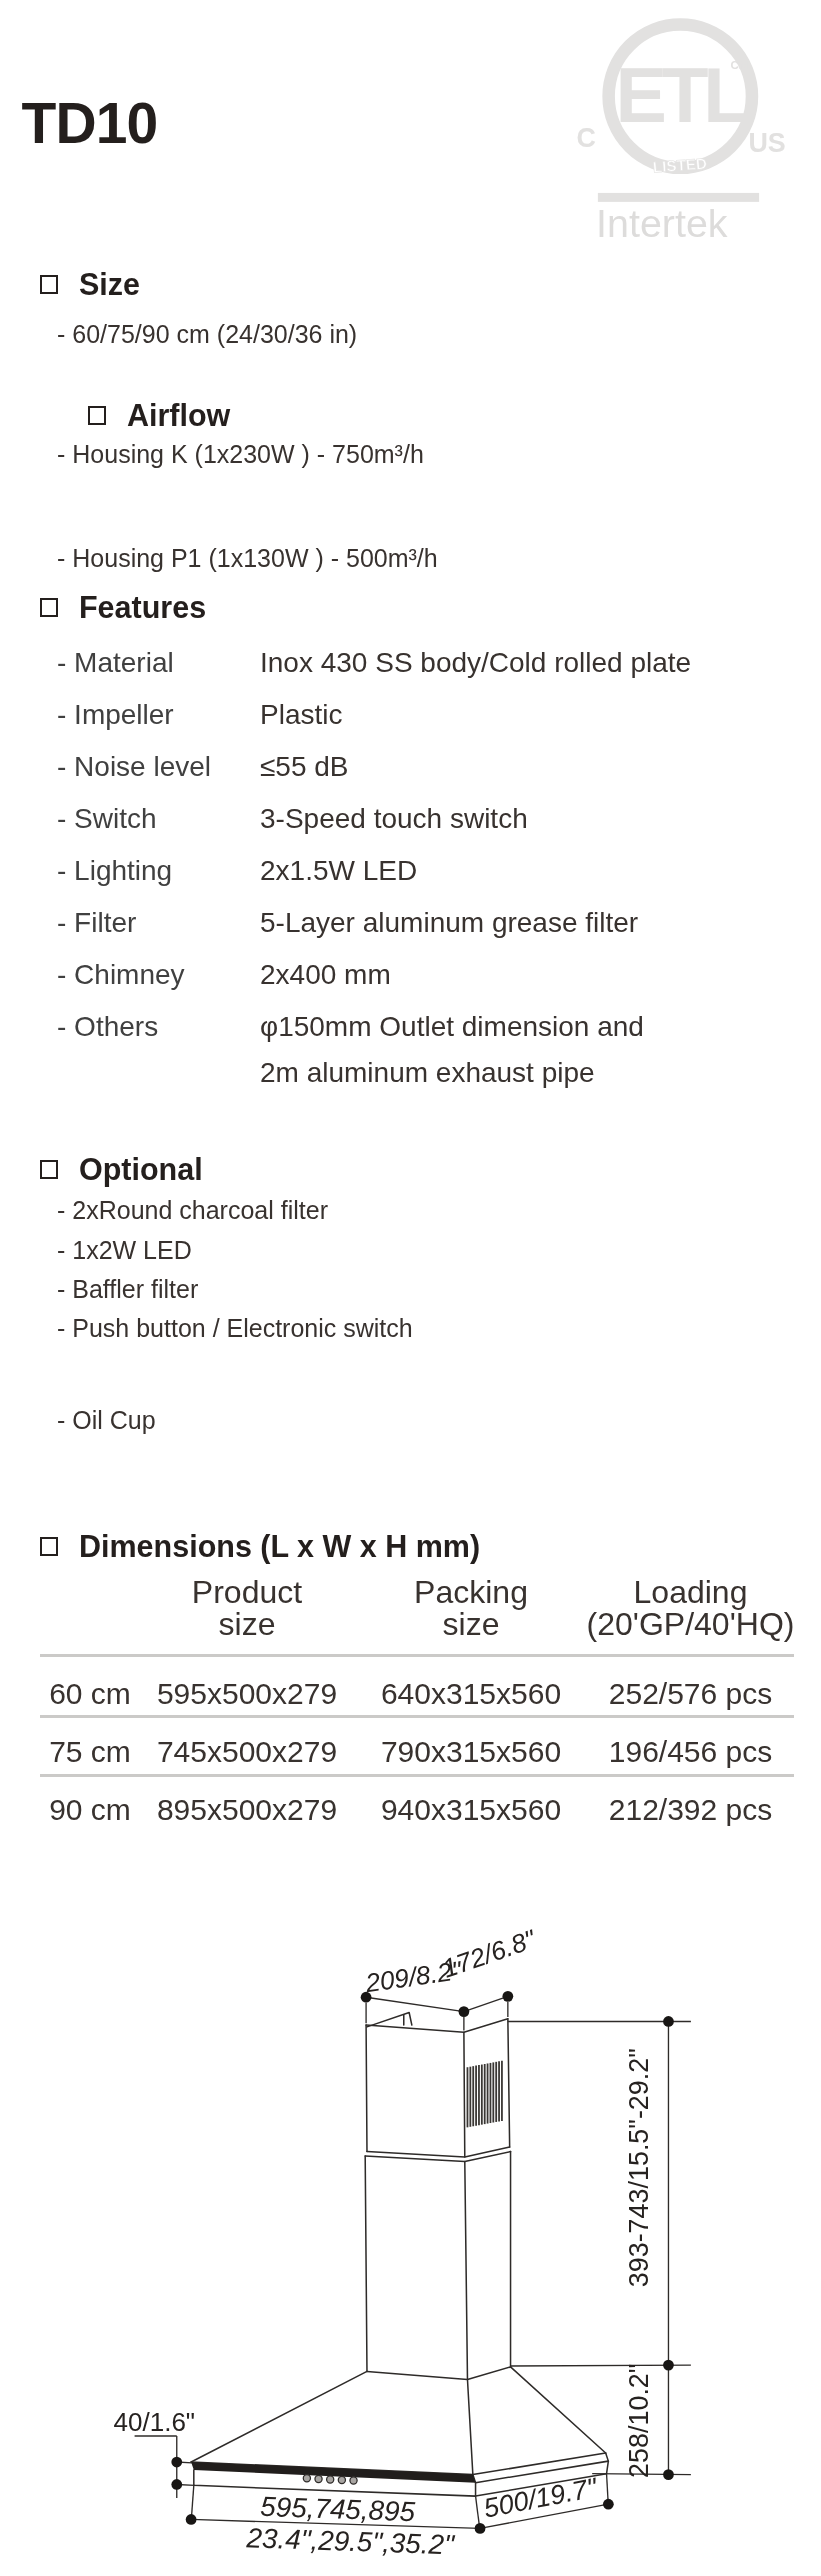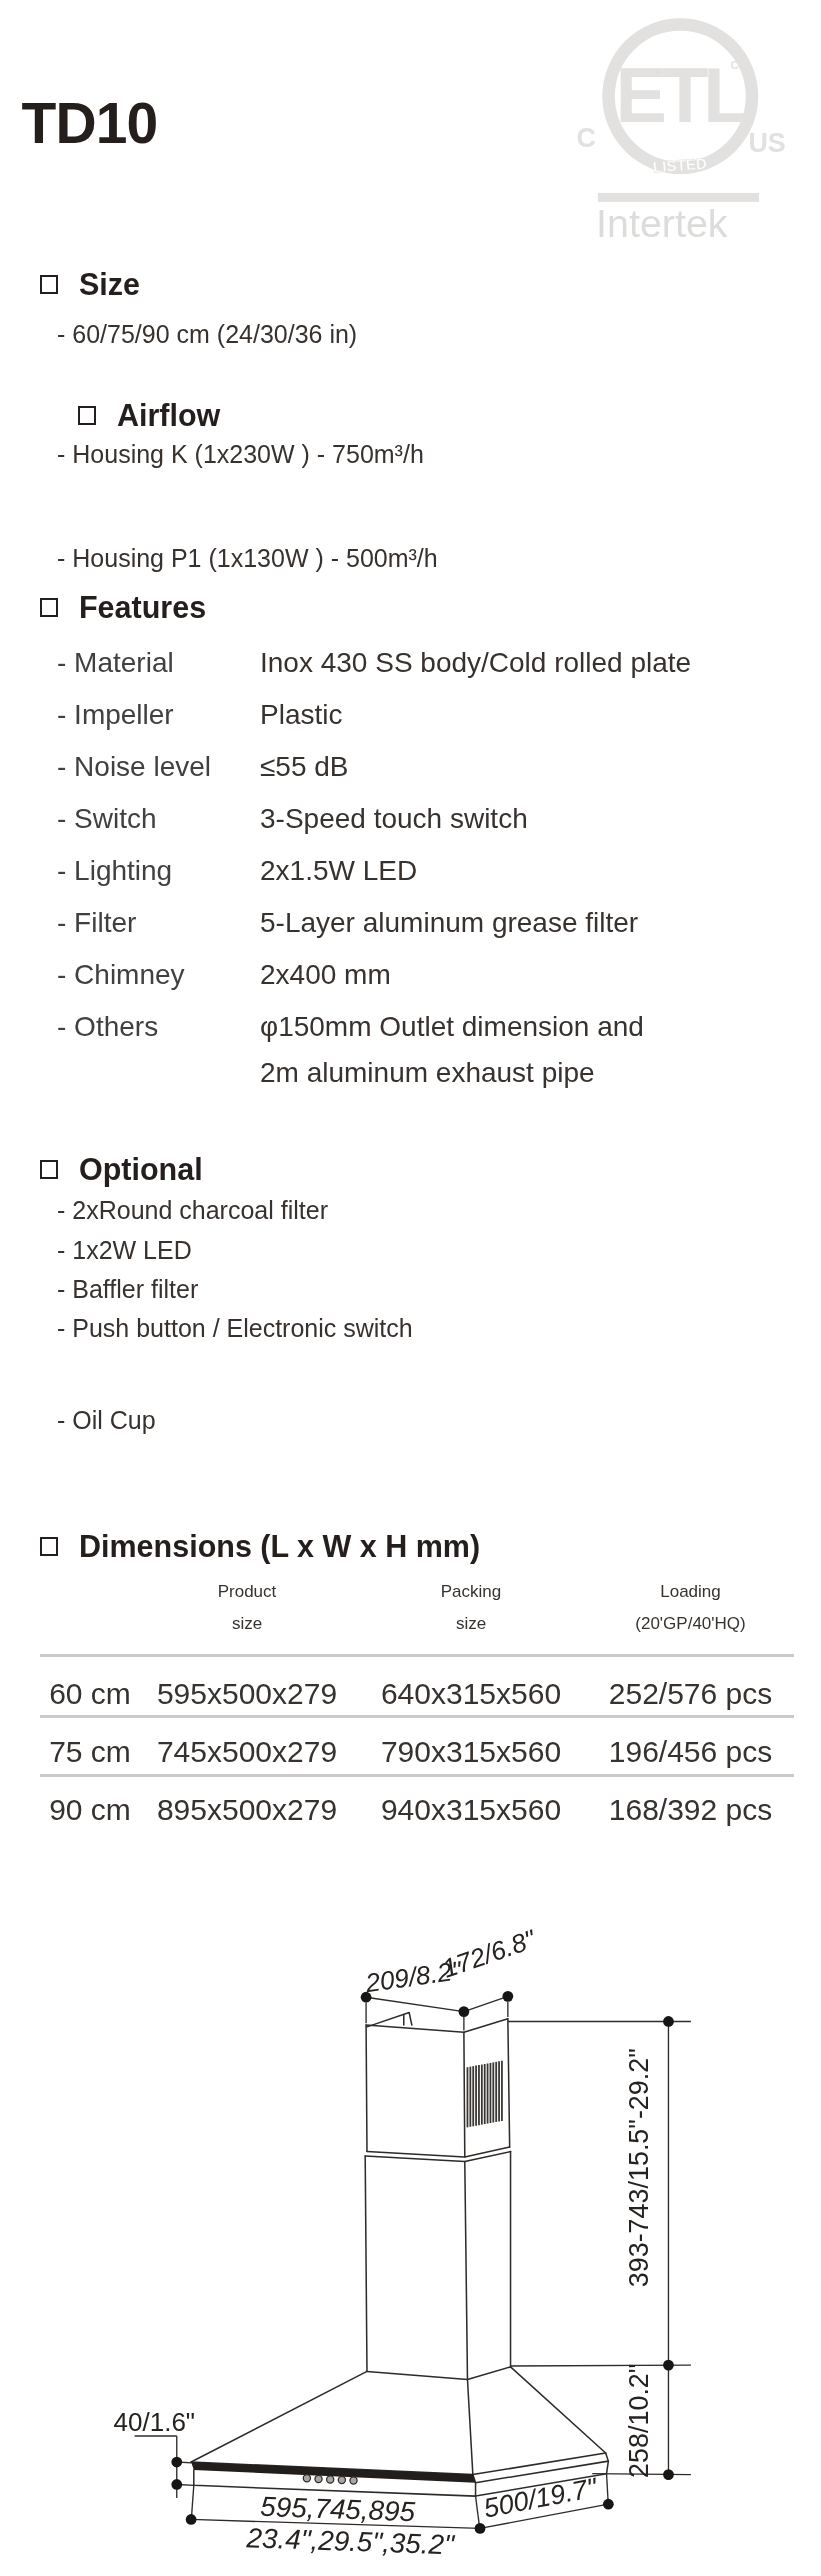--- a/index.html
+++ b/index.html
@@ -16,21 +16,21 @@
   .logo{left:571px;top:10.8px;width:215px;height:242px;}
   
   .sec{display:flex;align-items:center;gap:20.6px;}
   .sec .sq{width:14.4px;height:14.4px;border:2.7px solid #241f1d;flex:0 0 auto;}
   .sec .sec-label{font-size:30.5px;font-weight:700;color:#241f1d;letter-spacing:0px;}
   
   .item{font-size:25px;color:#38322f;white-space:nowrap;}
   .feat-label{left:57px;font-size:28px;color:#404040;white-space:nowrap;}
   .feat-value{left:260px;font-size:28px;color:#38322f;white-space:nowrap;}
   
-  .th{font-size:17px;color:#38322f;text-align:center;line-height:32px;}
+  .th{font-size:32px;color:#38322f;text-align:center;line-height:32px;}
   .td{font-size:30px;color:#38322f;text-align:center;white-space:nowrap;}
   .rule{height:2.7px;background:#cbcac8;left:40px;width:754px;}
   svg text{font-family:"Liberation Sans","DejaVu Sans",sans-serif;}
 </style>
 </head>
 <body>
 
 <div class="page">
 
   <div class="abs title">TD10</div>
@@ -49,21 +49,21 @@
       <text x="28" y="252" font-size="44" font-weight="400" fill="#dddcdb">Intertek</text>
     </svg>
   </div>
 
   <div class="abs sec" style="left:40px;top:267px;">
     <span class="sq"></span>
     <span class="sec-label">Size</span>
   </div>
   <div class="abs item" style="left:57px;top:320px;">- 60/75/90 cm (24/30/36 in)</div>
 
-  <div class="abs sec" style="left:30px;top:398px;padding-left:48px;">
+  <div class="abs sec" style="left:40px;top:398px;padding-left:48px;">
     <span class="sq"></span>
     <span class="sec-label">Airflow</span>
   </div>
   <div class="abs item" style="left:57px;top:440px;">- Housing K (1x230W ) - 750m³/h</div>
   <div class="abs item" style="left:57px;top:544px;">- Housing P1 (1x130W ) - 500m³/h</div>
 
   <div class="abs sec" style="left:40px;top:590px;">
     <span class="sq"></span>
     <span class="sec-label">Features</span>
   </div>
@@ -126,21 +126,21 @@
   <div>
     <div class="abs td" style="left:36px;top:1735px;width:108px;">75 cm</div>
     <div class="abs td" style="left:144px;top:1735px;width:206px;">745x500x279</div>
     <div class="abs td" style="left:368px;top:1735px;width:206px;">790x315x560</div>
     <div class="abs td" style="left:574px;top:1735px;width:233px;">196/456 pcs</div>
   </div>
   <div>
     <div class="abs td" style="left:36px;top:1793px;width:108px;">90 cm</div>
     <div class="abs td" style="left:144px;top:1793px;width:206px;">895x500x279</div>
     <div class="abs td" style="left:368px;top:1793px;width:206px;">940x315x560</div>
-    <div class="abs td" style="left:574px;top:1793px;width:233px;">168/392 pcs</div>
+    <div class="abs td" style="left:574px;top:1793px;width:233px;">212/392 pcs</div>
   </div>
 
   <svg class="abs" style="left:0;top:1903px;" width="821" height="673" viewBox="0 0 915 750">
 
     <g stroke="#2e2b29" stroke-width="1.7" fill="none" stroke-linejoin="round" stroke-linecap="round">
 
       <path d="M408,136 L517,144 L566,129"></path>
       <path d="M408,136 L409,277"></path>
       <path d="M517,144 L518,283"></path>
       <path d="M566,129 L568,272"></path>

